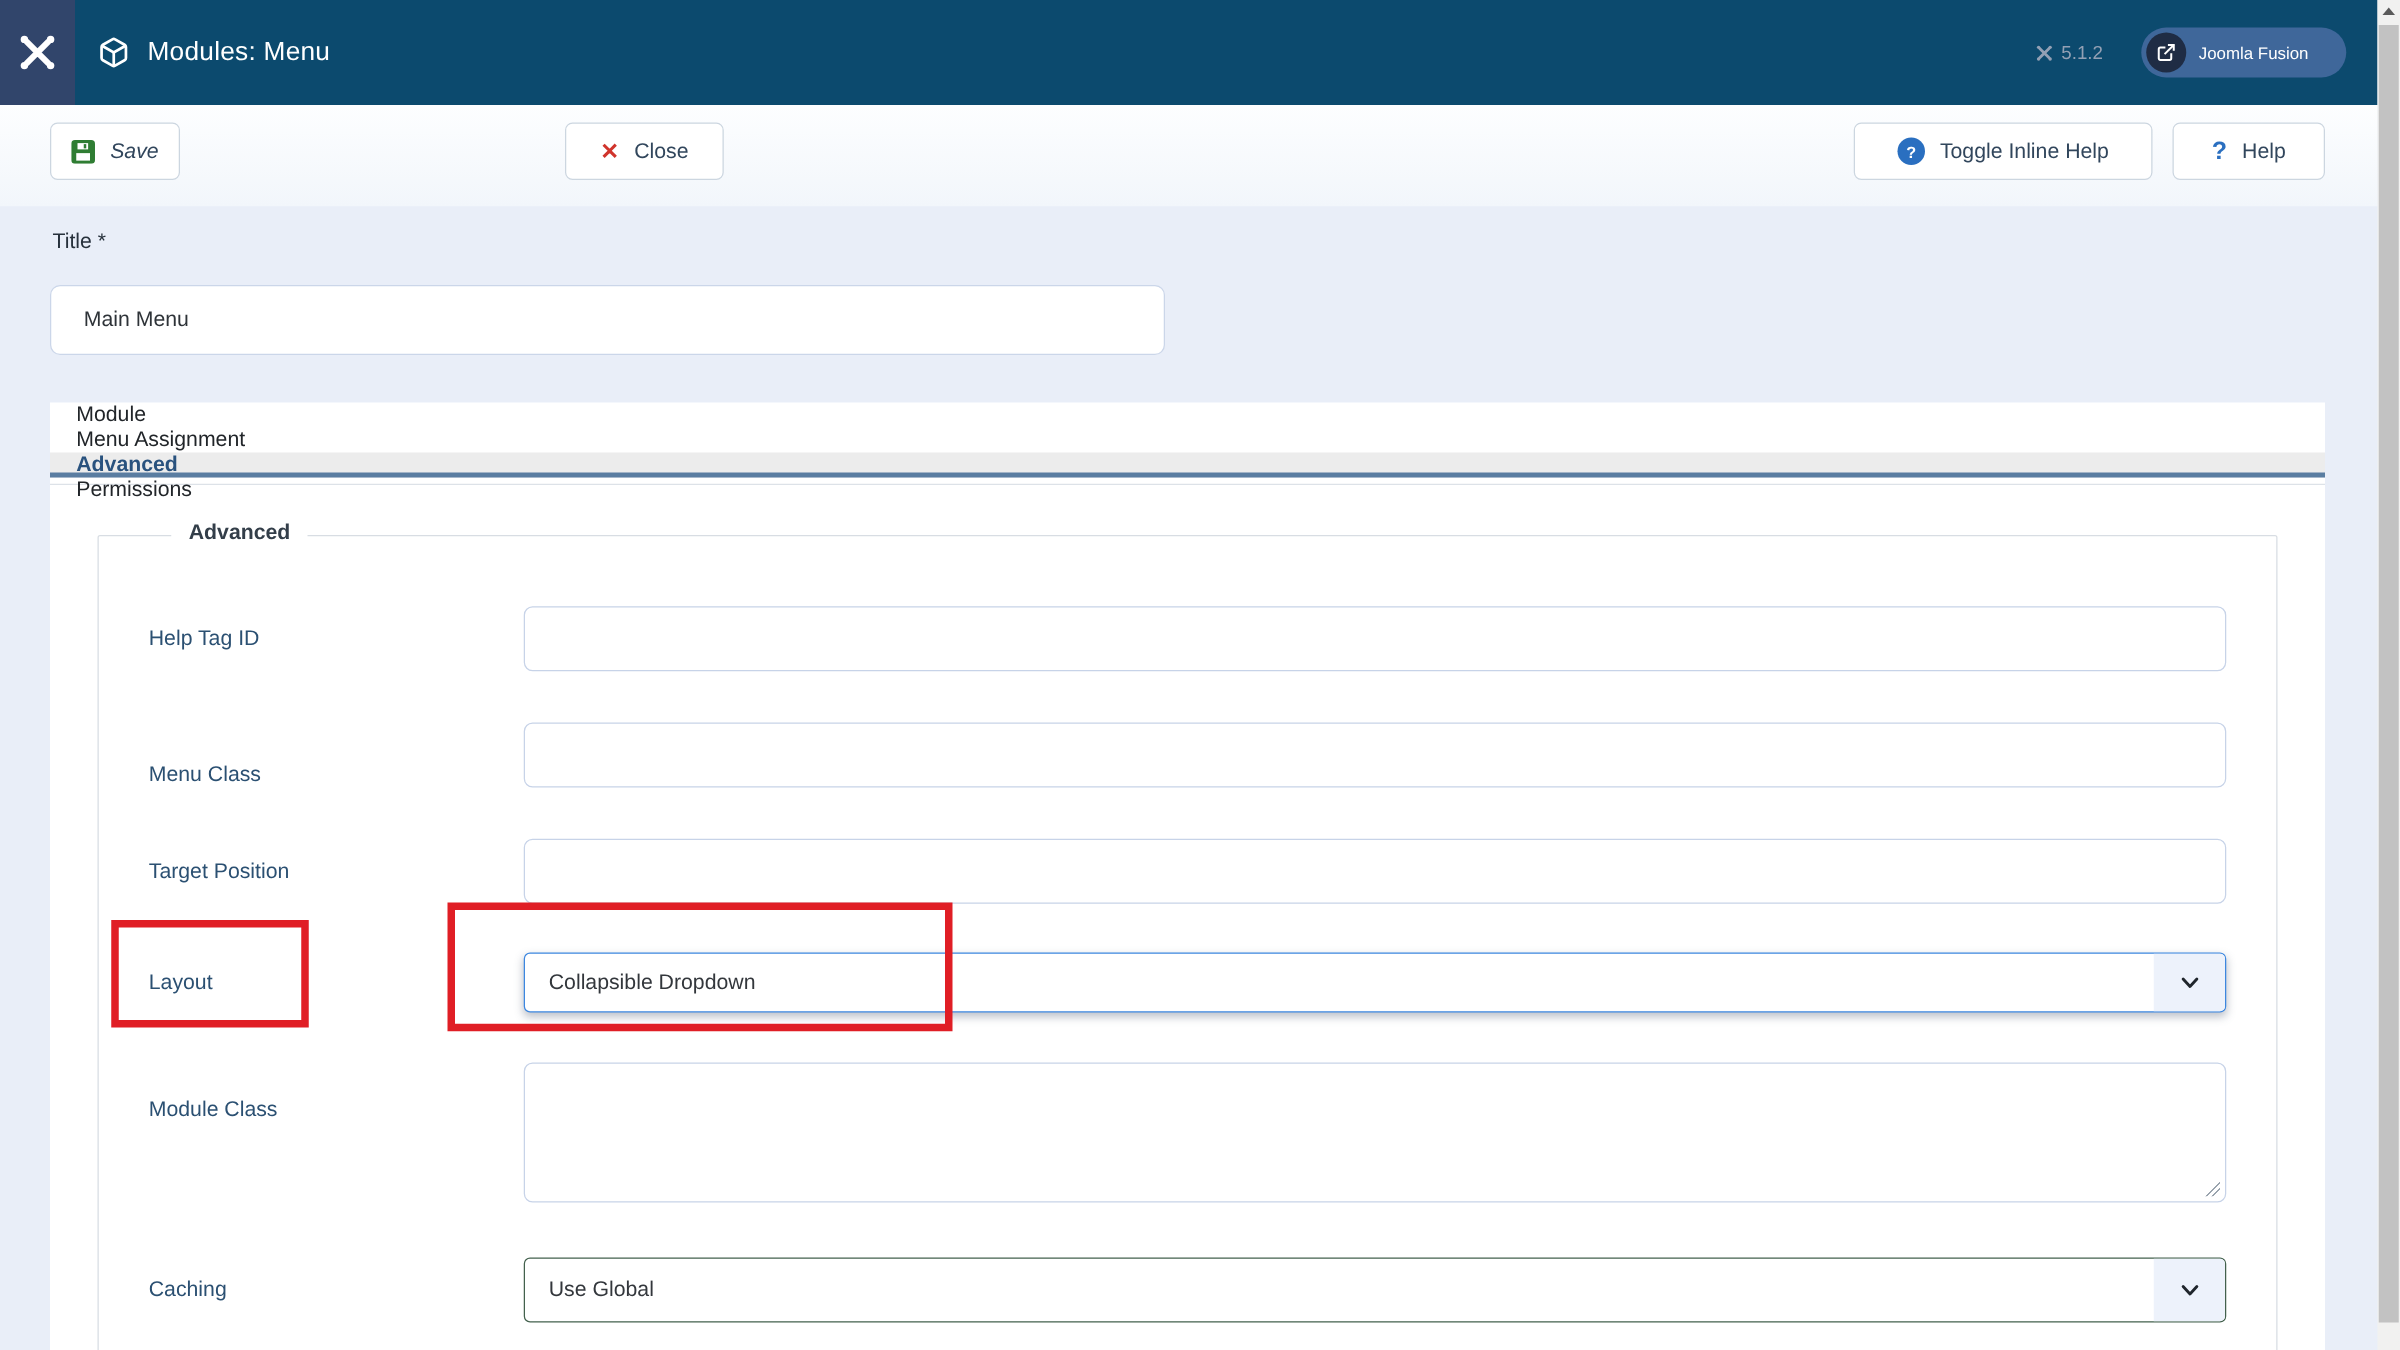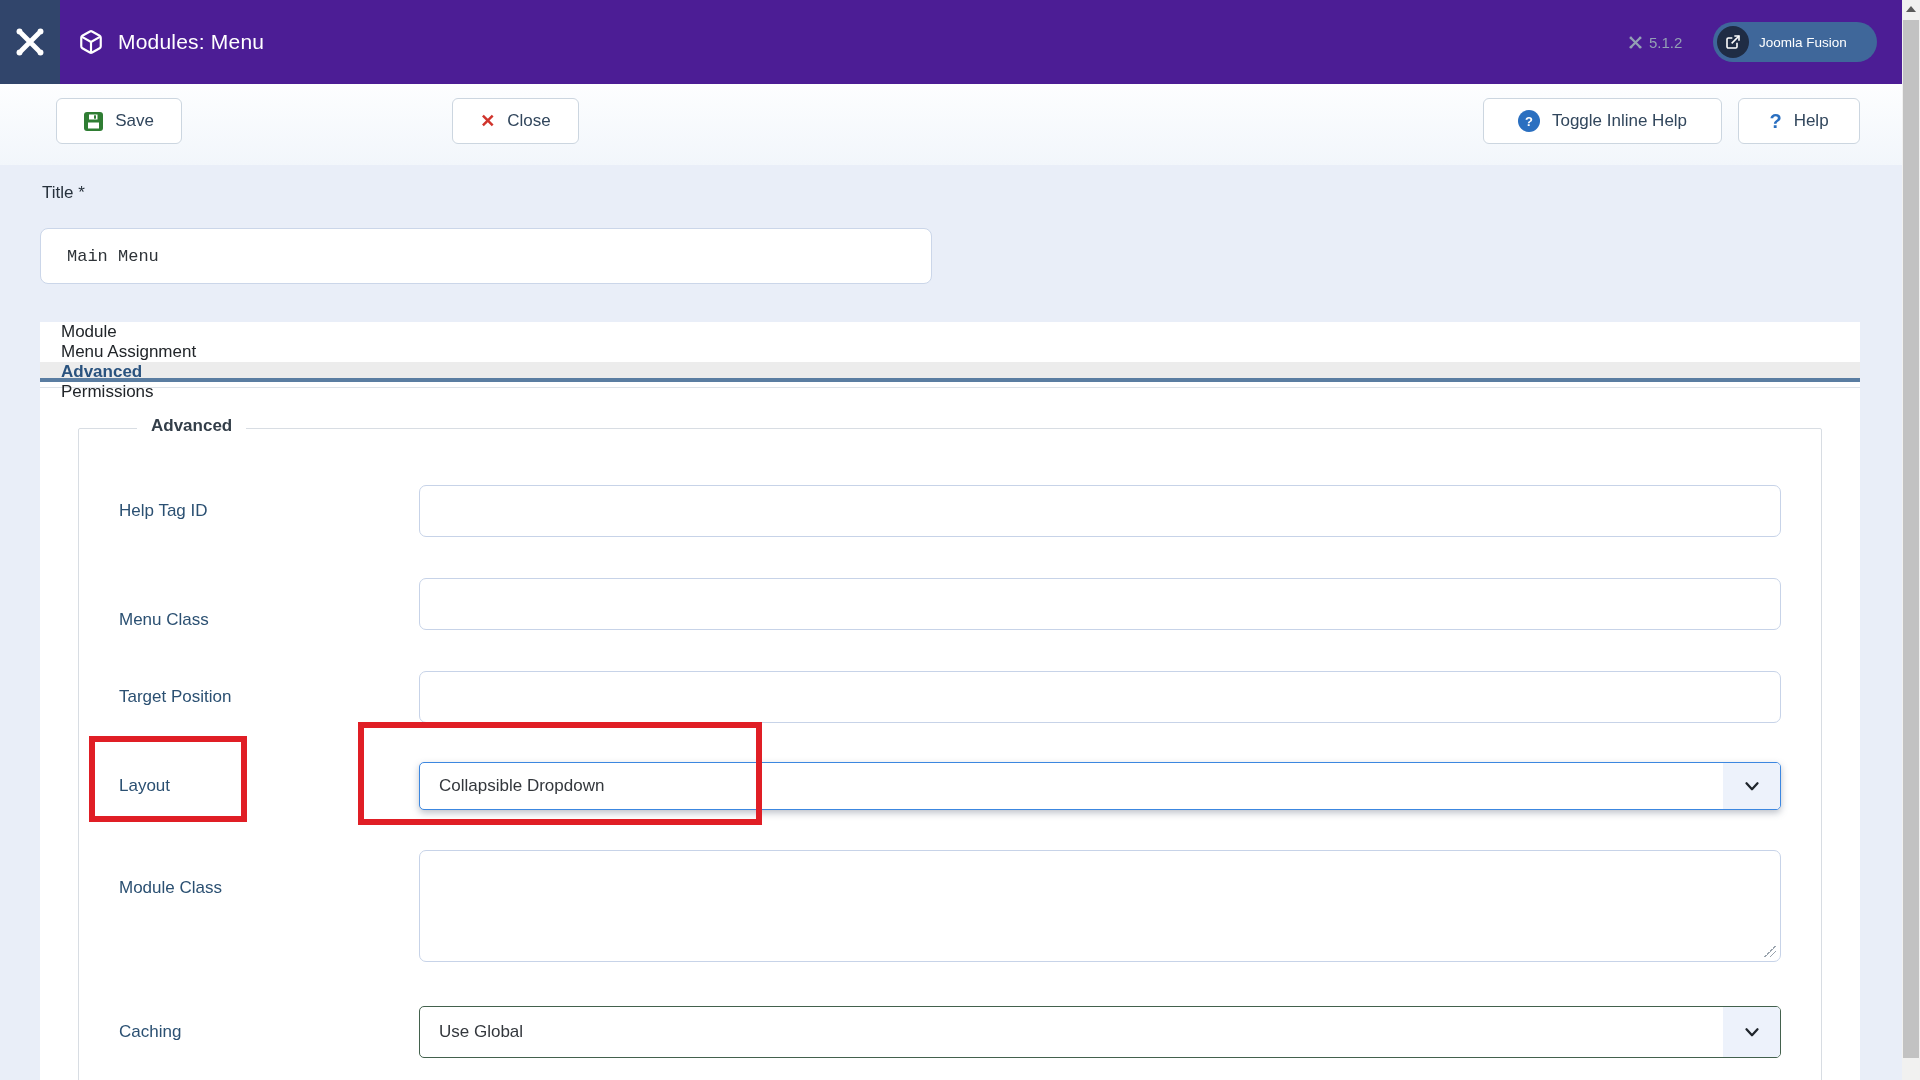--- a/index.html
+++ b/index.html
@@ -4,58 +4,58 @@
 <style>
   * { margin:0; padding:0; box-sizing:border-box; }
   html,body { width:1920px; height:1080px; overflow:hidden; }
   body {
     position:relative;
     background:#e9eef8;
     font-family:"Liberation Sans", sans-serif;
   }
 
   
-  .topbar { position:absolute; left:0; top:0; width:1902px; height:84px; background:#4c1d95; }
+  .topbar { position:absolute; left:0; top:0; width:1902px; height:84px; background:#0c4a6e; }
   .logo-box { position:absolute; left:0; top:0; width:60px; height:84px; background:#31456b;
               display:flex; align-items:center; justify-content:center; }
   .title-wrap { position:absolute; left:78px; top:0; height:84px; display:flex; align-items:center; gap:14px; }
   .app-title { color:#ffffff; font-size:21px; font-weight:500; letter-spacing:.2px; }
   .version-wrap { position:absolute; left:1628px; top:0; height:84px; display:flex; align-items:center; gap:6px;
                   color:#93a0b4; font-size:15px; }
   .fusion-pill { position:absolute; left:1713px; top:22px; width:164px; height:40px; border-radius:20px;
                  background:#3f679a; display:flex; align-items:center; gap:10px; padding-left:4px;
                  color:#fff; font-size:13.5px; cursor:pointer; }
   .fusion-circle { width:32px; height:32px; border-radius:50%; background:#1f2c44;
                    display:flex; align-items:center; justify-content:center; flex:0 0 32px; }
 
   
   .toolbar { position:absolute; left:0; top:84px; width:1902px; height:81px;
              background:linear-gradient(#fdfeff,#f2f6fb); }
   .btn { position:absolute; top:14px; height:46px; background:#fff; border:1px solid #ccd6e0;
          border-radius:6px; display:flex; align-items:center; justify-content:center; gap:12px;
          font-size:17px; color:#31465c; cursor:pointer; }
-  .btn-save { left:56px; width:126px; }
+  .btn-save { left:40px; width:104px;font-style:italic; }
   .btn-save-close { left:180px; width:252px; padding:0; gap:0; }
   .btn-save-close .main { display:flex; align-items:center; gap:12px; padding:0 24px; height:100%; }
   .btn-save-close .divider { width:1px; height:100%; background:#ccd6e0; }
   .btn-save-close .caret { width:58px; height:100%; display:flex; align-items:center; justify-content:center; }
   .btn-close { left:452px; width:127px; }
   .btn-toggle-help { left:1483px; width:239px; }
   .btn-help { left:1738px; width:122px; }
   .qcircle { width:22px; height:22px; border-radius:50%; background:#2a6fc0; color:#fff;
              display:flex; align-items:center; justify-content:center; font-size:13px; font-weight:bold; }
   .qplain { color:#2a6fc0; font-size:20px; font-weight:bold; }
   .xmark  { color:#d0342c; font-size:18px; font-weight:bold; line-height:1; }
 
   
   .page-title-label { position:absolute; left:42px; top:183px; font-size:17px; color:#27313c; }
   .page-title-input { position:absolute; left:40px; top:228px; width:892px; height:56px;
                       background:#fff; border:1px solid #cbd6e9; border-radius:8px;
                       font-size:17px; color:#2e3338; padding:0 16px 0 26px; outline:none;
-                      font-family:Liberation Mono, monospace; }
+                      font-family:Liberation Sans, sans-serif; }
 
   
   .panel { position:absolute; left:40px; top:322px; width:1820px; height:760px; background:#fff; }
   .tabs { position:absolute; left:0; top:0; width:100%; height:66px; border-bottom:1px solid #dde2e8;
           display:flex;flex-direction:column; }
   .tab { padding:0 21px; display:flex; align-items:center; font-size:17px; color:#212529; cursor:pointer; }
   .tab.active { background:#ececec; color:#29527e; font-weight:bold; box-shadow:inset 0 -4px 0 #5a7da1; }
 
   
   .fset { position:absolute; left:38px; top:106px; width:1744px; height:700px;

